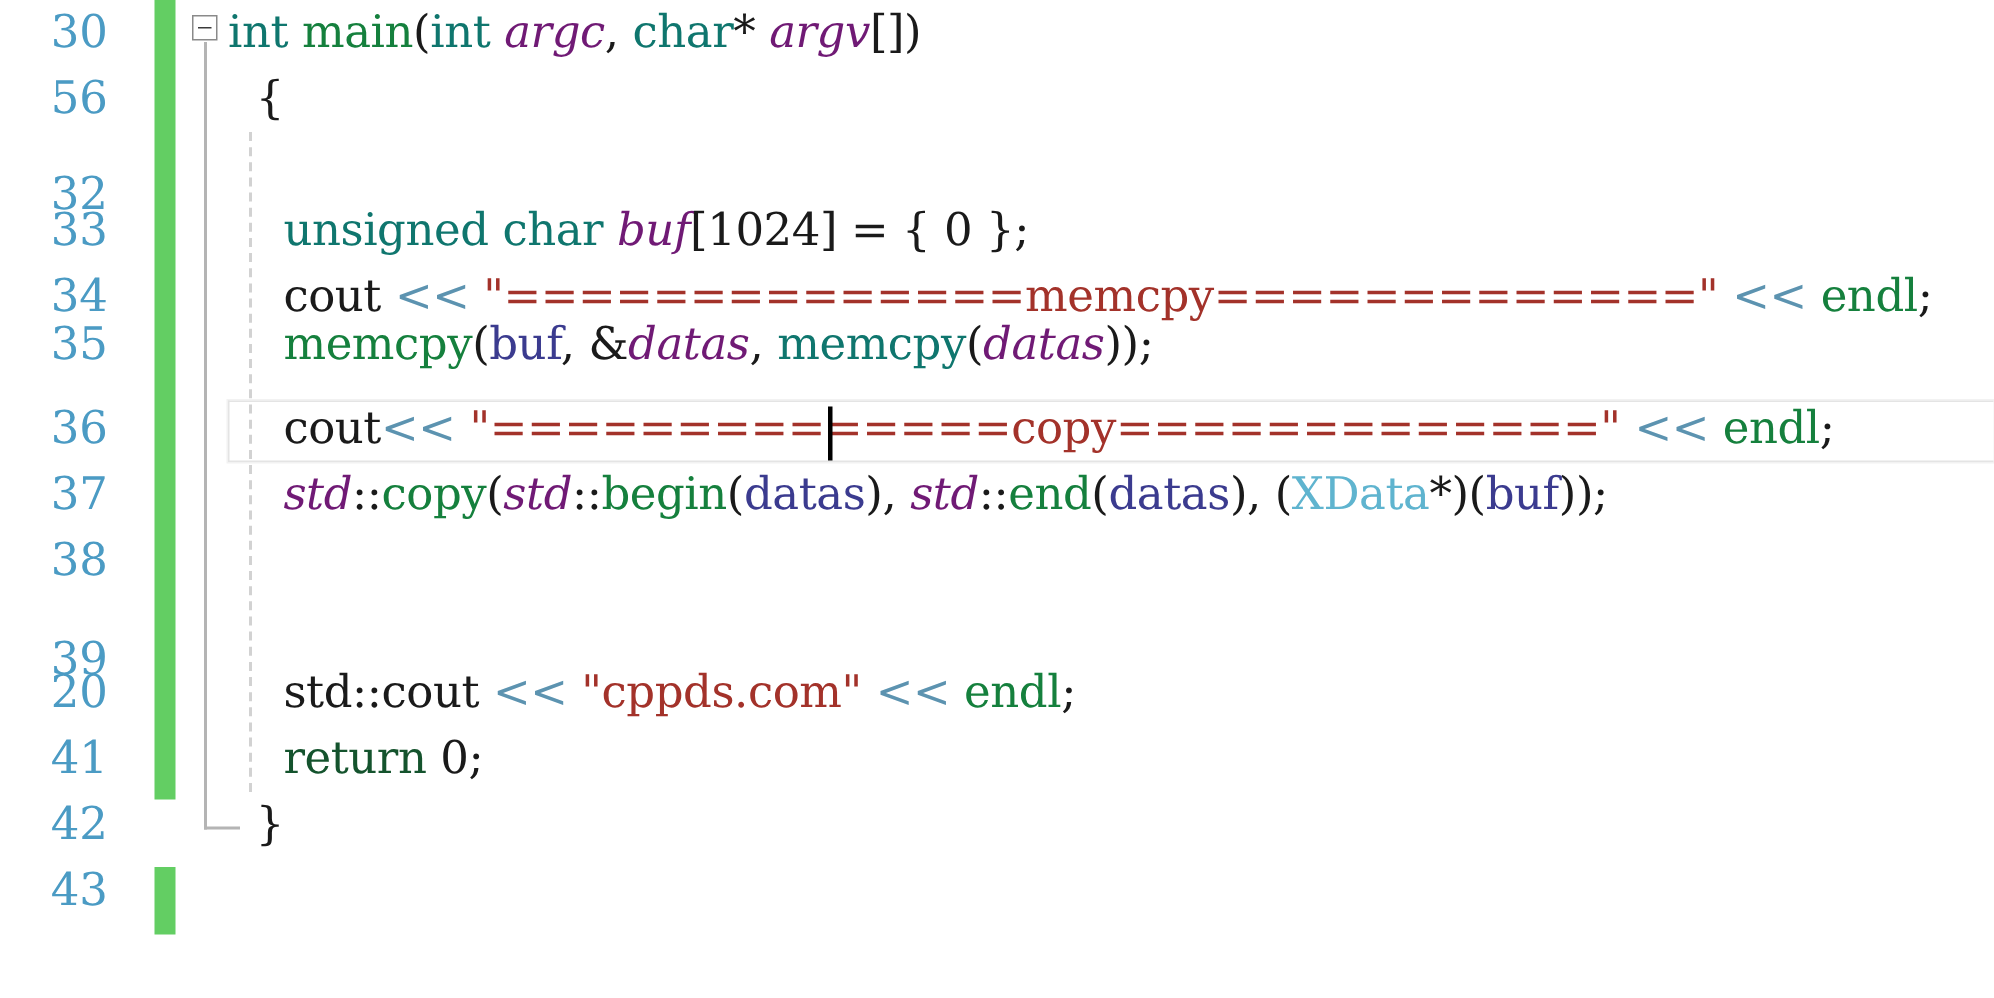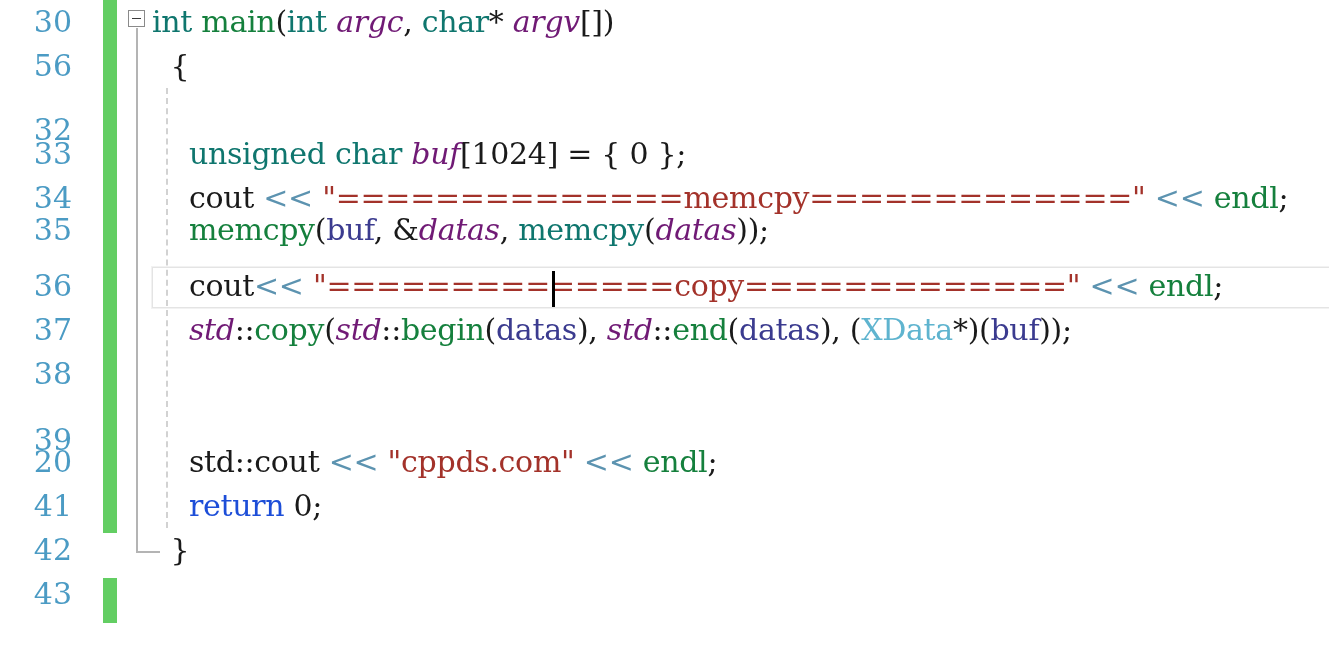--- a/index.html
+++ b/index.html
@@ -122,21 +122,21 @@
     top: 0;
     line-height: 44px;
     font-size: 30px;
     white-space: pre;
     font-family: "DejaVu Serif", "Liberation Serif", serif;
     letter-spacing: -0.3px;
   }
 
   
   .t-kw    { color: #0f766e; margin-top: 48px; }              
-  .t-ret   { color: #1d4ed8; }              
+  .t-ret   { color: #14532d; }              
   .t-type  { color: #5fb4cf; }              
   .t-fn    { color: #15803d; }              
   .t-var   { color: #701a75; font-style: italic; }              
   .t-varb  { color: #3b3b8f; }              
   .t-plain { color: #1a1a1a; }              
   .t-str   { color: #a3322a; }              
   .t-op    { color: #5c93b0; }              
   .t-num   { color: #1a1a1a; }
 
   

